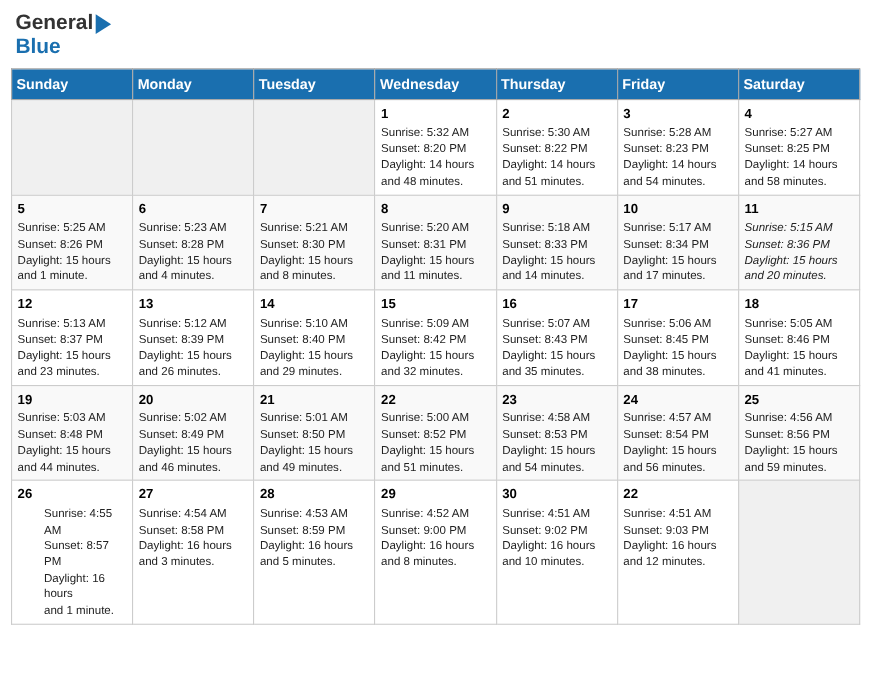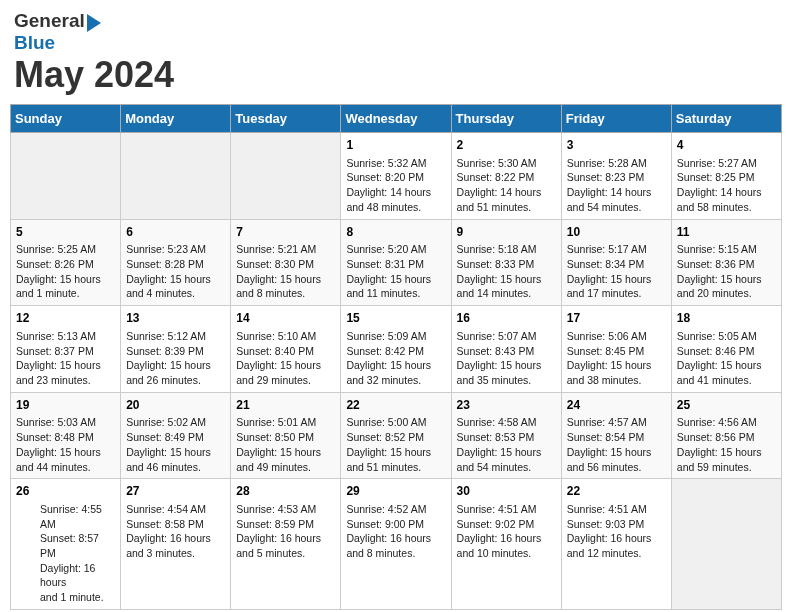--- a/index.html
+++ b/index.html
@@ -79,21 +79,20 @@
 <div class="header">
   <div class="logo">
     <div>
       <span style="font-size:19px;font-weight:bold;color:#333;">General</span><span style="display:inline-block;width:0;height:0;border-top:9px solid transparent;border-bottom:9px solid transparent;border-left:14px solid #1a6faf;margin-left:2px;vertical-align:middle;"></span>
     </div>
     <div>
       <span style="font-size:19px;font-weight:bold;color:#1a6faf;">Blue</span>
     </div>
   </div>
   <div class="title-section">
-    <div class="month-title">May 2024</div>
   </div>
 </div>
 
 <table class="calendar">
   <thead>
     <tr>
     <th>Sunday</th>
         <th>Monday</th>
         <th>Tuesday</th>
         <th>Wednesday</th>
@@ -174,21 +173,21 @@
         </td>
         <td>
           <div class="day-number">10</div>
           <div class="day-info" style="white-space: pre-line;">Sunrise: 5:17 AM
 Sunset: 8:34 PM
 Daylight: 15 hours
 and 17 minutes.</div>
         </td>
         <td>
           <div class="day-number">11</div>
-          <div class="day-info" style="white-space: pre-line;">Sunrise: 5:15 AM
+          <div class="day-info" style="white-space: pre-line; font-style: italic;">Sunrise: 5:15 AM
 Sunset: 8:36 PM
 Daylight: 15 hours
 and 20 minutes.</div>
         </td>
       </tr>
       <tr>
         <td>
           <div class="day-number">12</div>
           <div class="day-info" style="white-space: pre-line;">Sunrise: 5:13 AM
 Sunset: 8:37 PM

